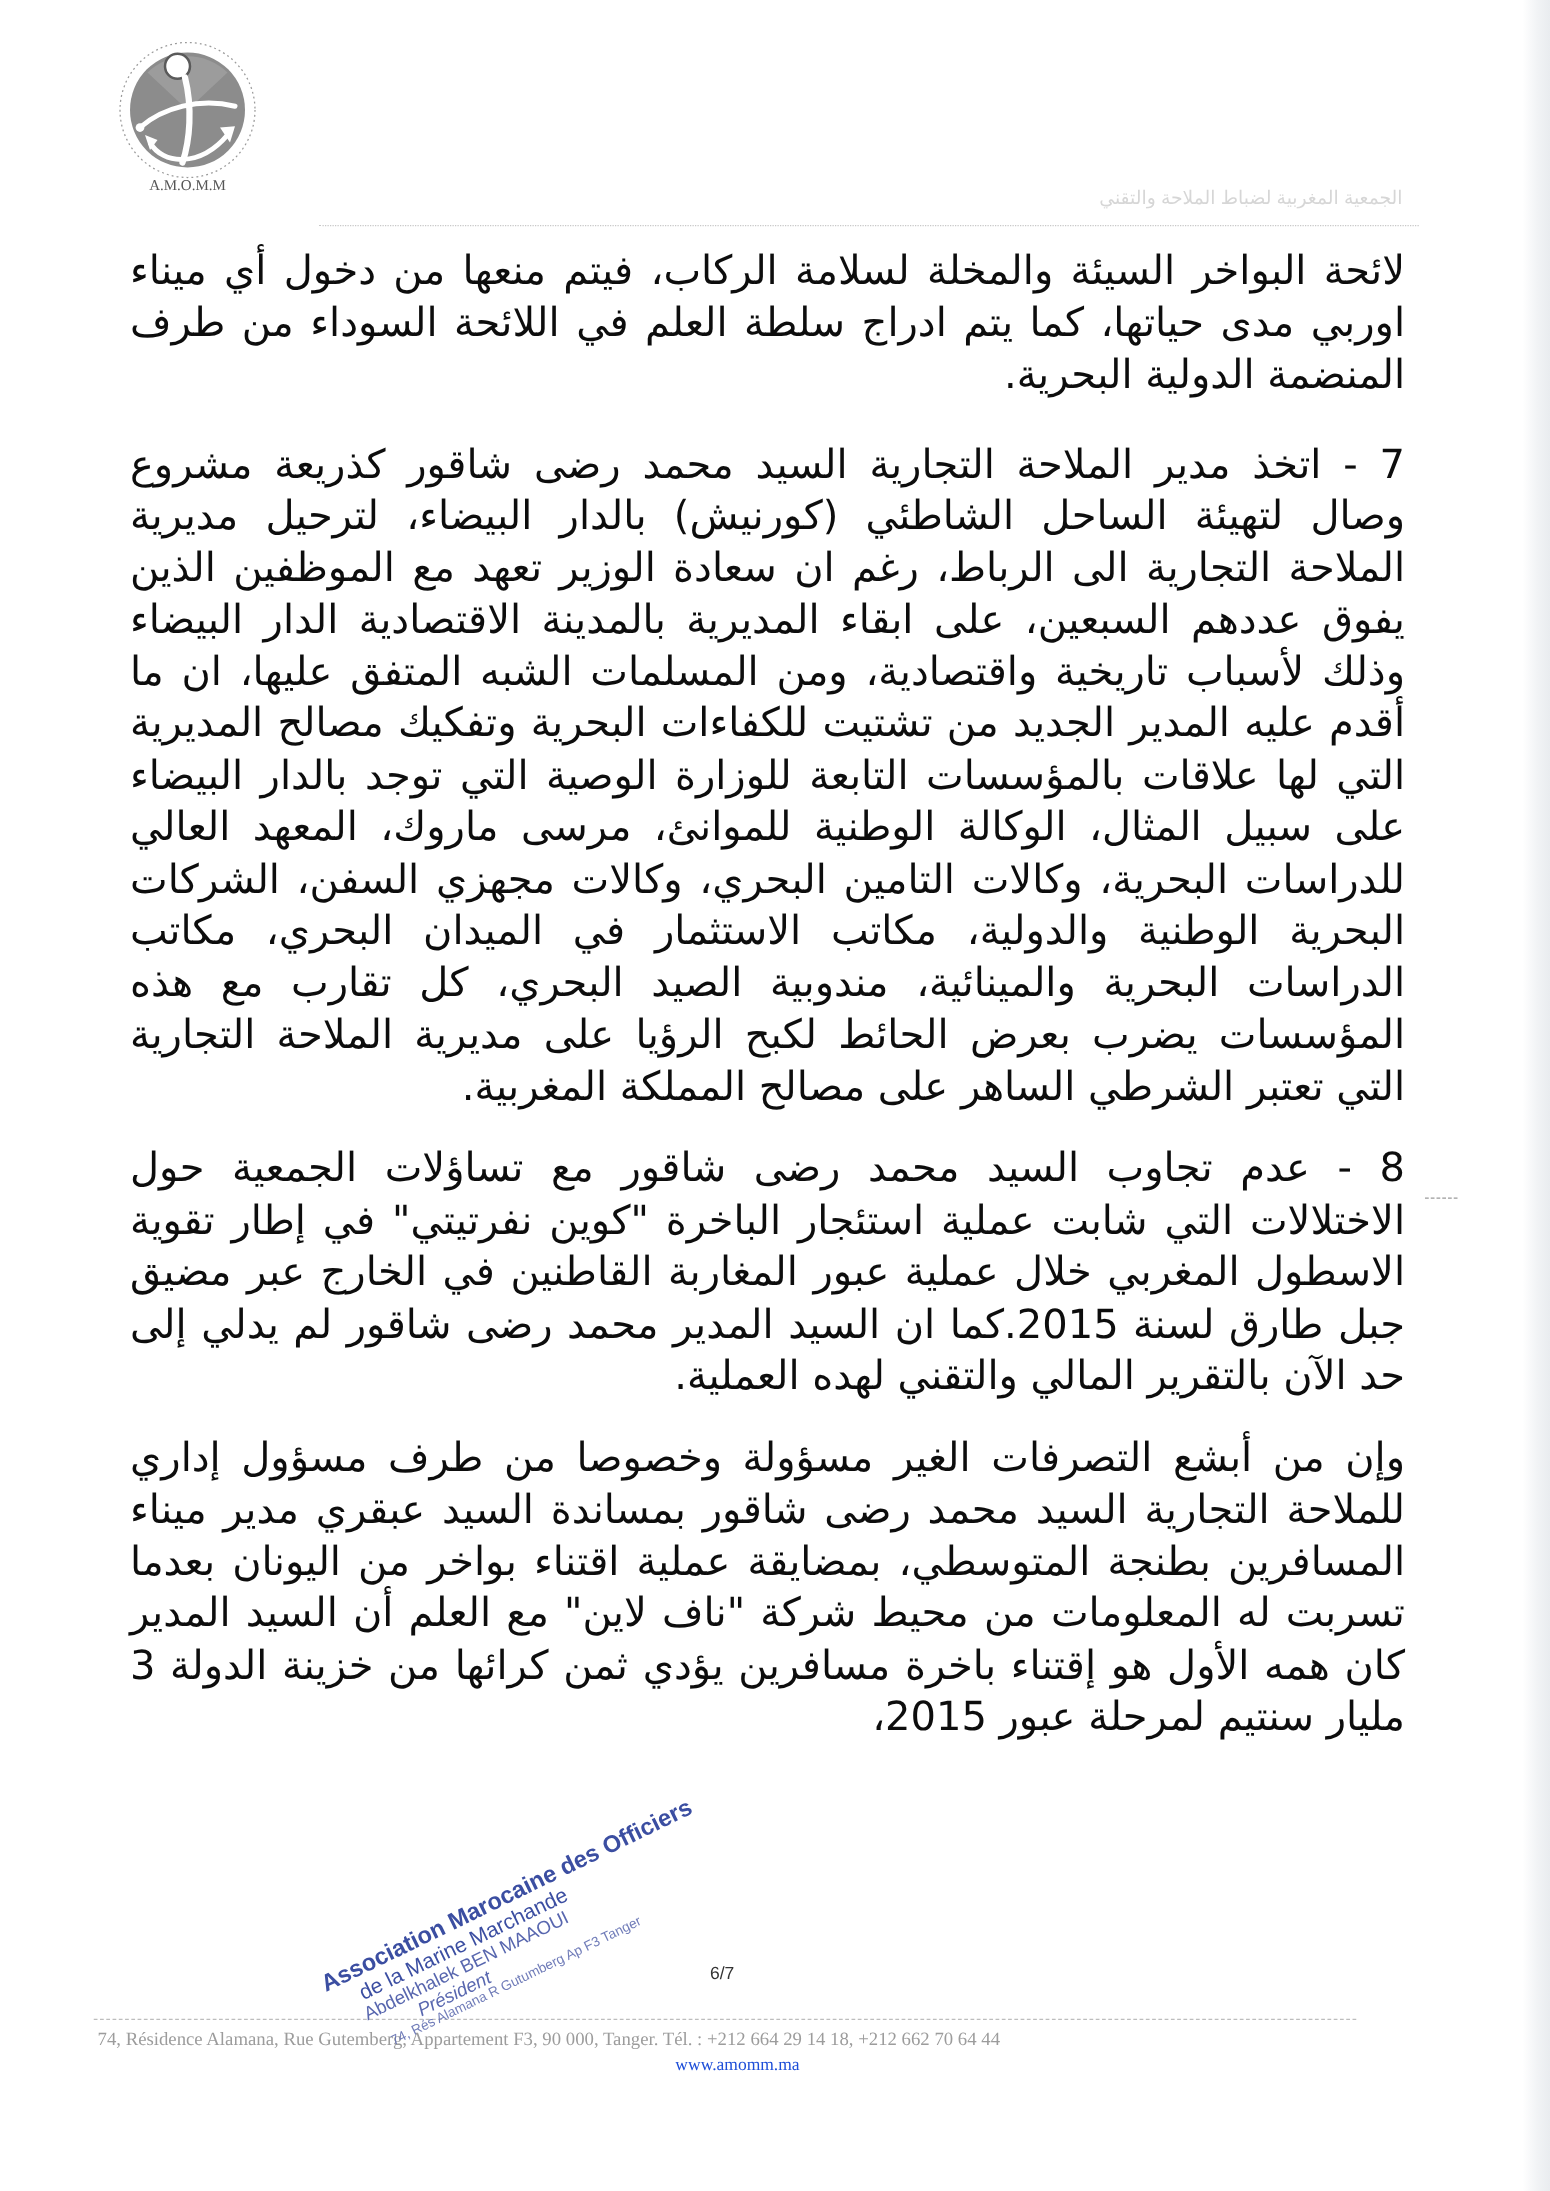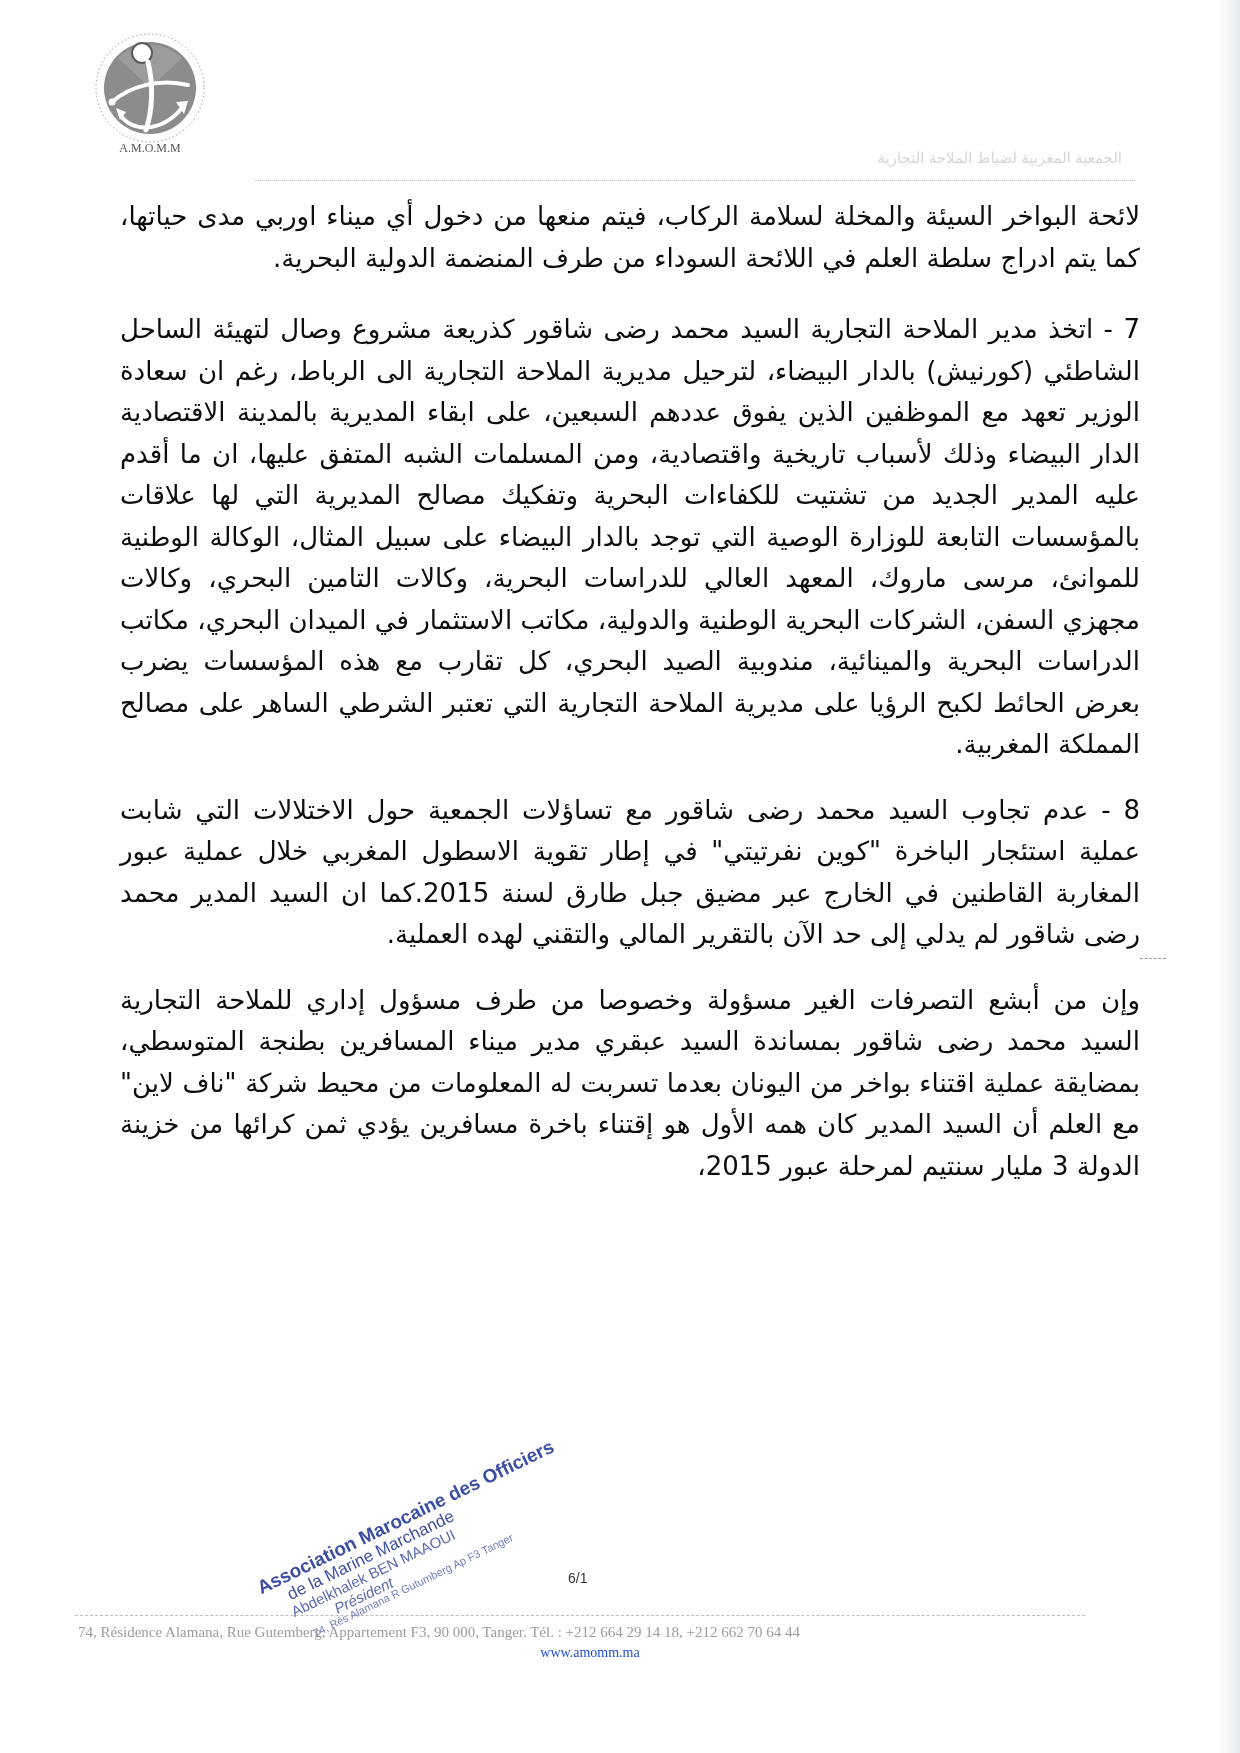--- a/index.html
+++ b/index.html
@@ -44,27 +44,27 @@
     }
     .header-rule {
       position: absolute;
       left: 255px;
       top: 180px;
       width: 880px;
       border-top: 1px dotted #c8c8c8;
     }
     .body-text {
       position: absolute;
-      left: 120px;
+      left: 104px;
       top: 196px;
       width: 1020px;
       direction: rtl;
       text-align: right;
       font-family: "DejaVu Sans", sans-serif;
-      font-size: 26px;
+      font-size: 32px;
       line-height: 41.5px;
       color: #0d0d0d;
     }
     .body-text p {
       margin: 0 0 24px 0;
       text-align: justify;
       text-align-last: right;
     }
     .body-text p.p-first { margin-bottom: 30px; }
     .margin-mark {
@@ -141,33 +141,33 @@
   <circle cx="52" cy="25" r="10" fill="#ffffff" stroke="#5a5a5a" stroke-width="2"></circle>
   <path d="M58 34 C64 58 62 84 56 102" fill="none" stroke="#ffffff" stroke-width="5" stroke-linecap="round"></path>
   <path d="M22 74 C40 58 70 50 98 57" fill="none" stroke="#ffffff" stroke-width="4" stroke-linecap="round"></path>
   <circle cx="22" cy="74" r="3.5" fill="#ffffff"></circle>
   <path d="M30 86 C40 104 70 106 92 80" fill="none" stroke="#ffffff" stroke-width="4"></path>
   <path d="M86 74 L98 73 L94 86 Z" fill="#ffffff"></path>
   <path d="M26 80 L36 84 L30 92 Z" fill="#ffffff"></path>
   <text x="60" y="124" text-anchor="middle" font-family="Liberation Serif, serif" font-size="12" fill="#555">A.M.O.M.M</text>
 </svg>
 
-<div class="header-title">الجمعية المغربية لضباط الملاحة التجارية</div>
+<div class="header-title">الجمعية المغربية لضباط الملاحة والتقني</div>
 <div class="header-rule"></div>
 
 <div class="body-text">
   <p class="p-first">لائحة البواخر السيئة والمخلة لسلامة الركاب، فيتم منعها من دخول أي ميناء اوربي مدى حياتها، كما يتم ادراج سلطة العلم في اللائحة السوداء من طرف المنضمة الدولية البحرية.</p>
   <p>7 - اتخذ مدير الملاحة التجارية السيد محمد رضى شاقور كذريعة مشروع وصال لتهيئة الساحل الشاطئي (كورنيش) بالدار البيضاء، لترحيل مديرية الملاحة التجارية الى الرباط، رغم ان سعادة الوزير تعهد مع الموظفين الذين يفوق عددهم السبعين، على ابقاء المديرية بالمدينة الاقتصادية الدار البيضاء وذلك لأسباب تاريخية واقتصادية، ومن المسلمات الشبه المتفق عليها، ان ما أقدم عليه المدير الجديد من تشتيت للكفاءات البحرية وتفكيك مصالح المديرية التي لها علاقات بالمؤسسات التابعة للوزارة الوصية التي توجد بالدار البيضاء على سبيل المثال، الوكالة الوطنية للموانئ، مرسى ماروك، المعهد العالي للدراسات البحرية، وكالات التامين البحري، وكالات مجهزي السفن، الشركات البحرية الوطنية والدولية، مكاتب الاستثمار في الميدان البحري، مكاتب الدراسات البحرية والمينائية، مندوبية الصيد البحري، كل تقارب مع هذه المؤسسات يضرب بعرض الحائط لكبح الرؤيا على مديرية الملاحة التجارية التي تعتبر الشرطي الساهر على مصالح المملكة المغربية.</p>
   <p>8 - عدم تجاوب السيد محمد رضى شاقور مع تساؤلات الجمعية حول الاختلالات التي شابت عملية استئجار الباخرة "كوين نفرتيتي" في إطار تقوية الاسطول المغربي خلال عملية عبور المغاربة القاطنين في الخارج عبر مضيق جبل طارق لسنة 2015.كما ان السيد المدير محمد رضى شاقور لم يدلي إلى حد الآن بالتقرير المالي والتقني لهده العملية.</p>
   <p>وإن من أبشع التصرفات الغير مسؤولة وخصوصا من طرف مسؤول إداري للملاحة التجارية السيد محمد رضى شاقور بمساندة السيد عبقري مدير ميناء المسافرين بطنجة المتوسطي، بمضايقة عملية اقتناء بواخر من اليونان بعدما تسربت له المعلومات من محيط شركة "ناف لاين" مع العلم أن السيد المدير كان همه الأول هو إقتناء باخرة مسافرين يؤدي ثمن كرائها من خزينة الدولة 3 مليار سنتيم لمرحلة عبور 2015،</p>
 </div>
 
 <div class="margin-mark"></div>
 
-<div class="page-number">6/1</div>
+<div class="page-number">6/7</div>
 
 <div class="footer-rule"></div>
 <div class="footer-address">74, Résidence Alamana, Rue Gutemberg, Appartement F3, 90 000, Tanger. Tél. : +212 664 29 14 18, +212 662 70 64 44</div>
 <div class="footer-site">www.amomm.ma</div>
 
 <div class="stamp">
   <div class="s1">Association Marocaine des Officiers</div>
   <div class="s2">de la Marine Marchande</div>
   <div class="s3">Abdelkhalek BEN MAAOUI</div>
   <div class="s4">Président</div>

